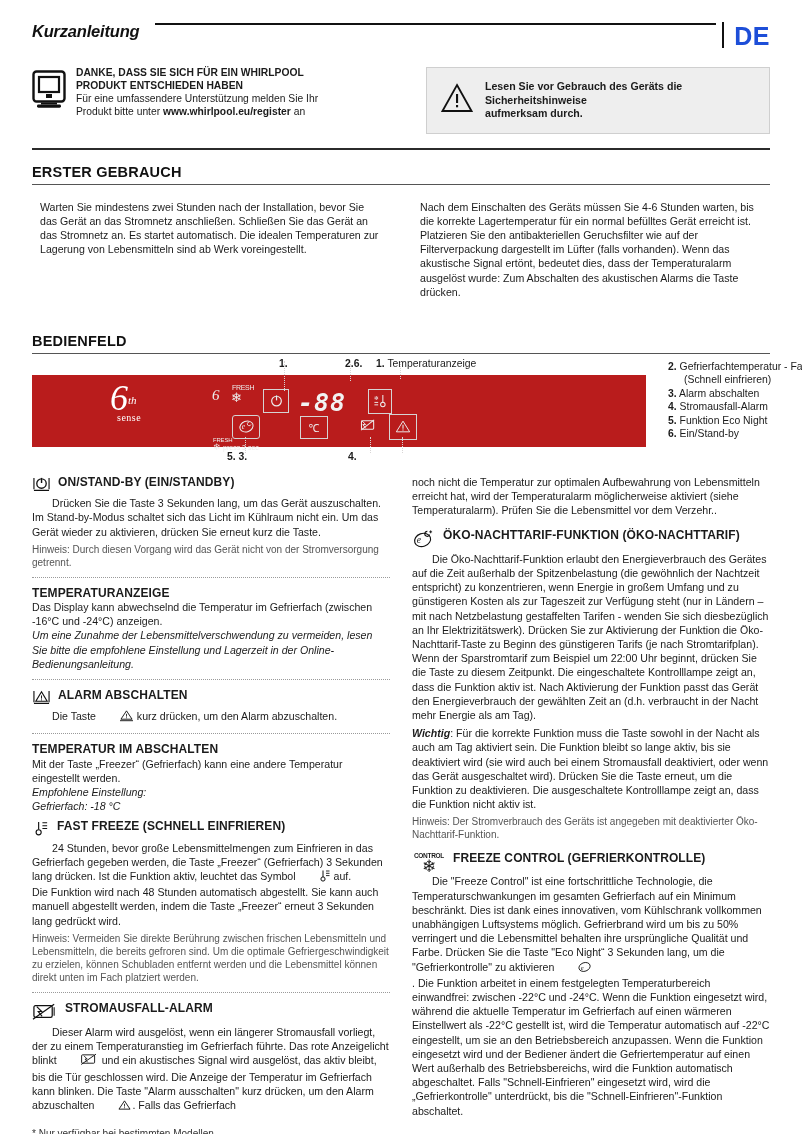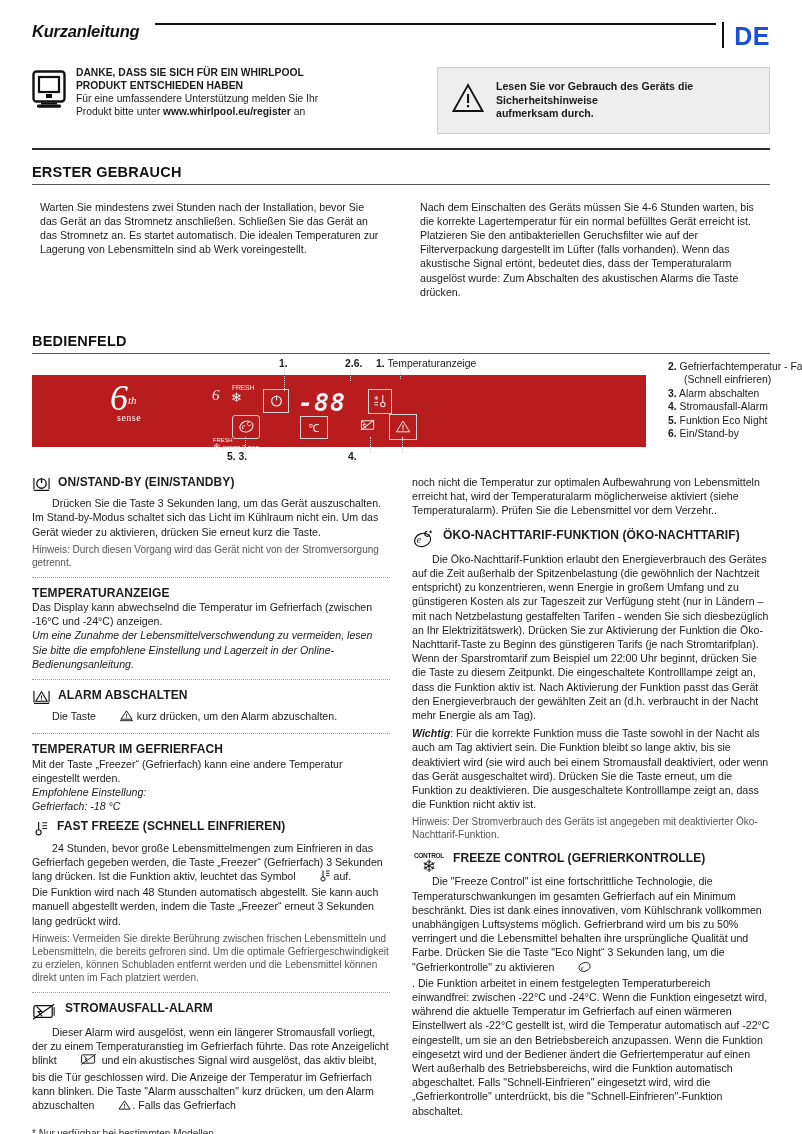--- a/index.html
+++ b/index.html
@@ -17,21 +17,21 @@
   .hdr{display:flex;padding-top:22px;}
   .hdr-title{
     font-style:italic;font-weight:bold;font-size:16.5px;letter-spacing:-.2px;
     white-space:nowrap;color:#111;
   }
   .hdr-rule{flex:1;height:0;border-top:2px solid #111;margin:0 6px 0 16px;position:relative;top:1px;}
   .hdr-tick{width:0;height:26px;border-left:2px solid #111;}
   .hdr-lang{font-weight:bold;font-size:25px;letter-spacing:.5px;margin-left:10px;color:#1d4ed8;}
 
   
-  .top-row{display:flex;gap:11px;margin-top:16px;align-items:flex-start;}
+  .top-row{display:flex;gap:0;margin-top:16px;align-items:flex-start;}
   .thanks{display:flex;gap:10px;width:372px;}
   .monitor-ico{width:34px;height:40px;flex:0 0 34px;margin-top:3px;}
   .thanks-txt{font-size:10.3px;line-height:13.2px;color:#1b1b1b;}
   .thanks-txt .b{font-weight:bold;font-size:10.3px;display:block;line-height:12.6px;}
   .thanks-txt .bl{font-weight:bold;}
   .warn{
     margin-left:22px;flex:1;background:#eeeeee;border:1px solid #cfcfcf;
     display:flex;align-items:center;gap:12px;padding:12px 14px;box-sizing:border-box;min-height:56px;
   }
   .warn-txt{font-weight:bold;font-size:10.6px;line-height:13.5px;}
@@ -286,21 +286,21 @@
                 <rect x="7.6" y="5.2" width=".9" height="3" fill="#111"></rect>
                 <rect x="7.6" y="9" width=".9" height="1" fill="#111"></rect>
                 <path d="M1 12.6 L15 12.6" stroke="#111" stroke-width="1"></path>
               </svg></span><span> kurz drücken, um den Alarm abzuschalten.</span>
         </div>
       </div>
 
       <div class="dotted"></div>
 
       <div class="blk">
-        <div class="blk-title">TEMPERATUR IM GEFRIERFACH</div>
+        <div class="blk-title">TEMPERATUR IM ABSCHALTEN</div>
         <div class="txt">Mit der Taste „Freezer“ (Gefrierfach) kann eine andere Temperatur eingestellt werden.</div>
         <div class="txt ital">Empfohlene Einstellung:</div>
         <div class="txt ital">Gefrierfach: -18 °C</div>
       </div>
 
       <div class="sp6"></div>
 
       <div class="blk">
         <div class="ico-head">
           <span class="ih-ico">

